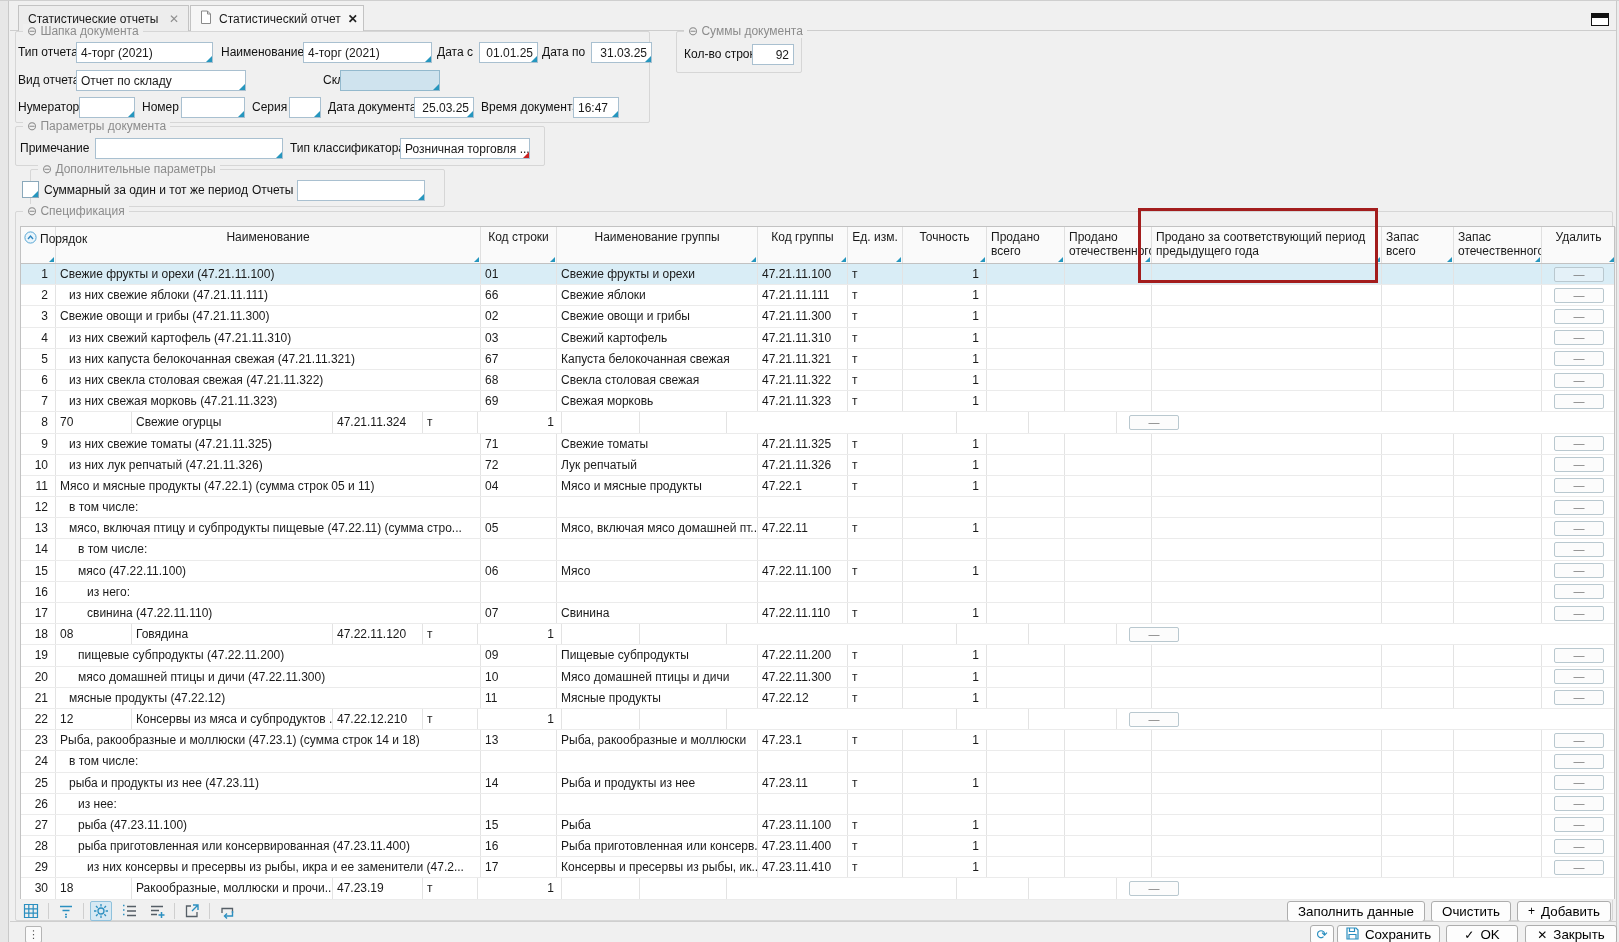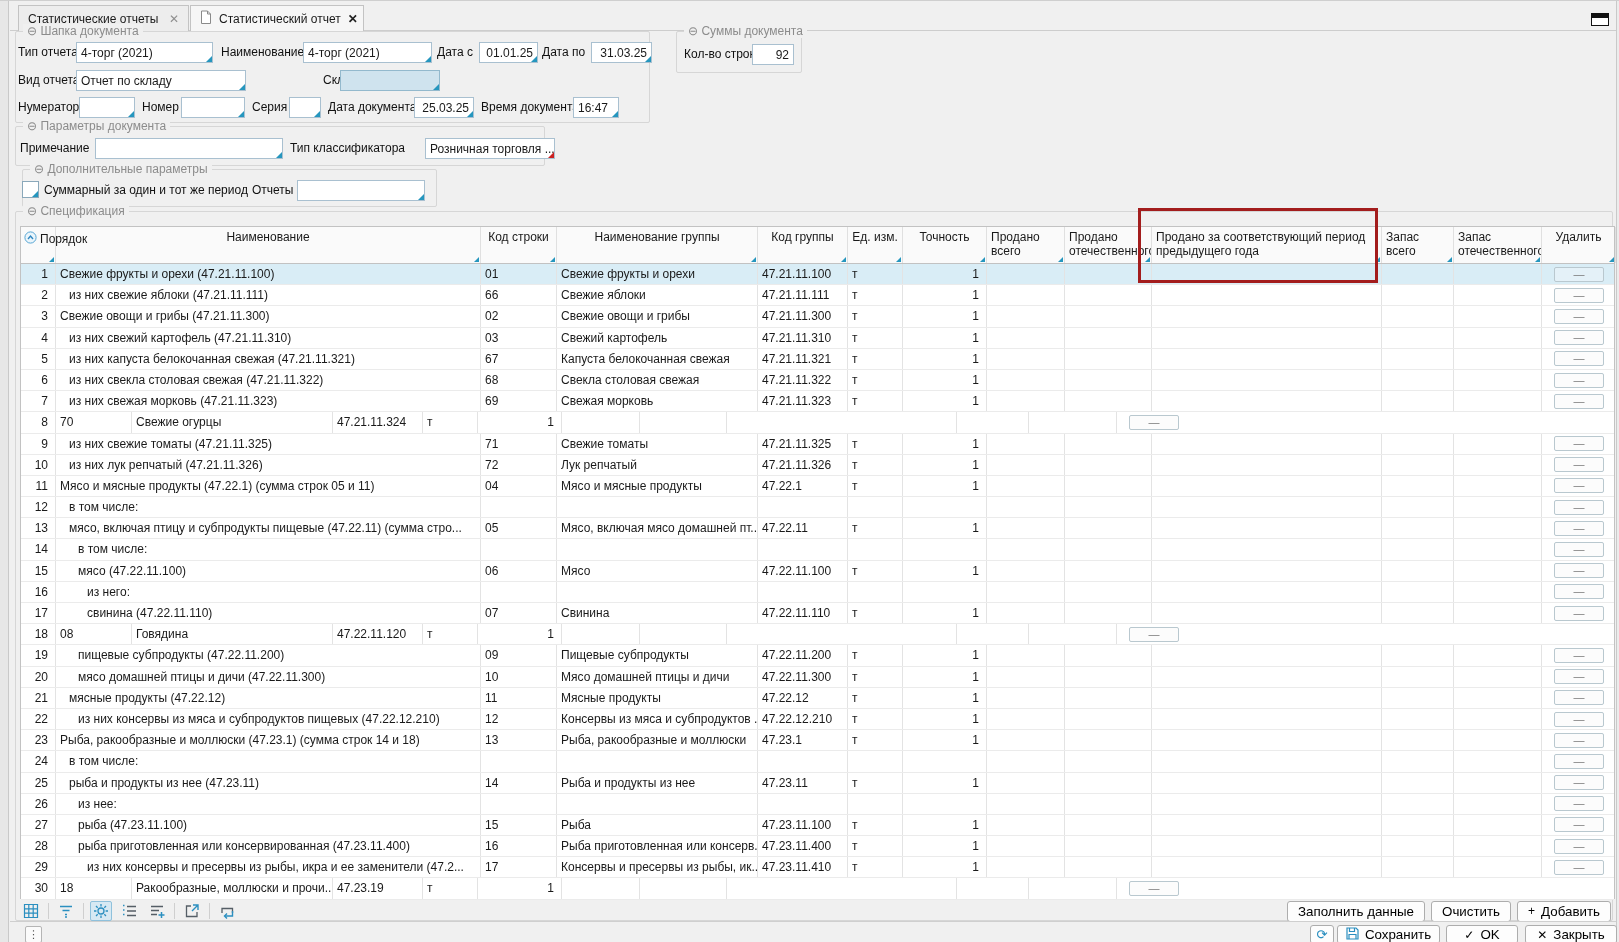--- a/index.html
+++ b/index.html
@@ -131,23 +131,23 @@
   </div>
   <span class="lbl" style="left:684px; top:43px;">Кол-во строк</span>
   <div class="fld right" style="left:752px; top:43px; width:42px;">92</div>
 
   <div class="group" style="left:15px; top:125px; width:530px; height:40px;">
     <span class="gtitle"><span>⊖</span> <span>Параметры документа</span></span>
   </div>
   <span class="lbl" style="left:20px; top:137px;">Примечание</span>
   <div class="fld tri-blue" style="left:95px; top:137px; width:188px;"></div>
   <span class="lbl" style="left:290px; top:137px;">Тип классификатора</span>
-  <div class="fld tri-red" style="left:400px; top:137px; width:130px;margin-left:25px;">Розничная торговля ...</div>
-
-  <div class="group" style="left:22px; top:168px; width:415px; height:38px;">
+  <div class="fld tri-red" style="left:400px; top:137px; width:130px;">Розничная торговля ...</div>
+
+  <div class="group" style="left:30px; top:168px; width:415px; height:38px;">
     <span class="gtitle"><span>⊖</span> <span>Дополнительные параметры</span></span>
   </div>
   <span class="checkbox tri-blue" style="left:22px; top:180px;"></span>
   <span class="lbl" style="left:44px; top:179px;">Суммарный за один и тот же период</span>
   <span class="lbl" style="left:252px; top:179px;">Отчеты</span>
   <div class="fld tri-blue" style="left:297px; top:179px; width:128px;"></div>
 
   <div class="group" style="left:15px; top:210px; width:1598px; height:710px;">
     <span class="gtitle"><span>⊖</span> <span>Спецификация</span></span>
   </div>
@@ -527,21 +527,20 @@
     <div class="td c8"></div>
     <div class="td c9"></div>
     <div class="td c10"></div>
     <div class="td c11"></div>
     <div class="td c12" style="border-right:none;">
       <span class="del-btn">—</span>
     </div>
   </div>
         <div class="tr">
     <div class="td rt c0">22</div>
-    <div class="td c1" style="padding-left: 22px;">из них консервы из мяса и субпродуктов пищевых (47.22.12.210)</div>
     <div class="td c2">12</div>
     <div class="td c3">Консервы из мяса и субпродуктов ...</div>
     <div class="td c4">47.22.12.210</div>
     <div class="td c5">т</div>
     <div class="td rt c6">1</div>
     <div class="td c7"></div>
     <div class="td c8"></div>
     <div class="td c9"></div>
     <div class="td c10"></div>
     <div class="td c11"></div>

